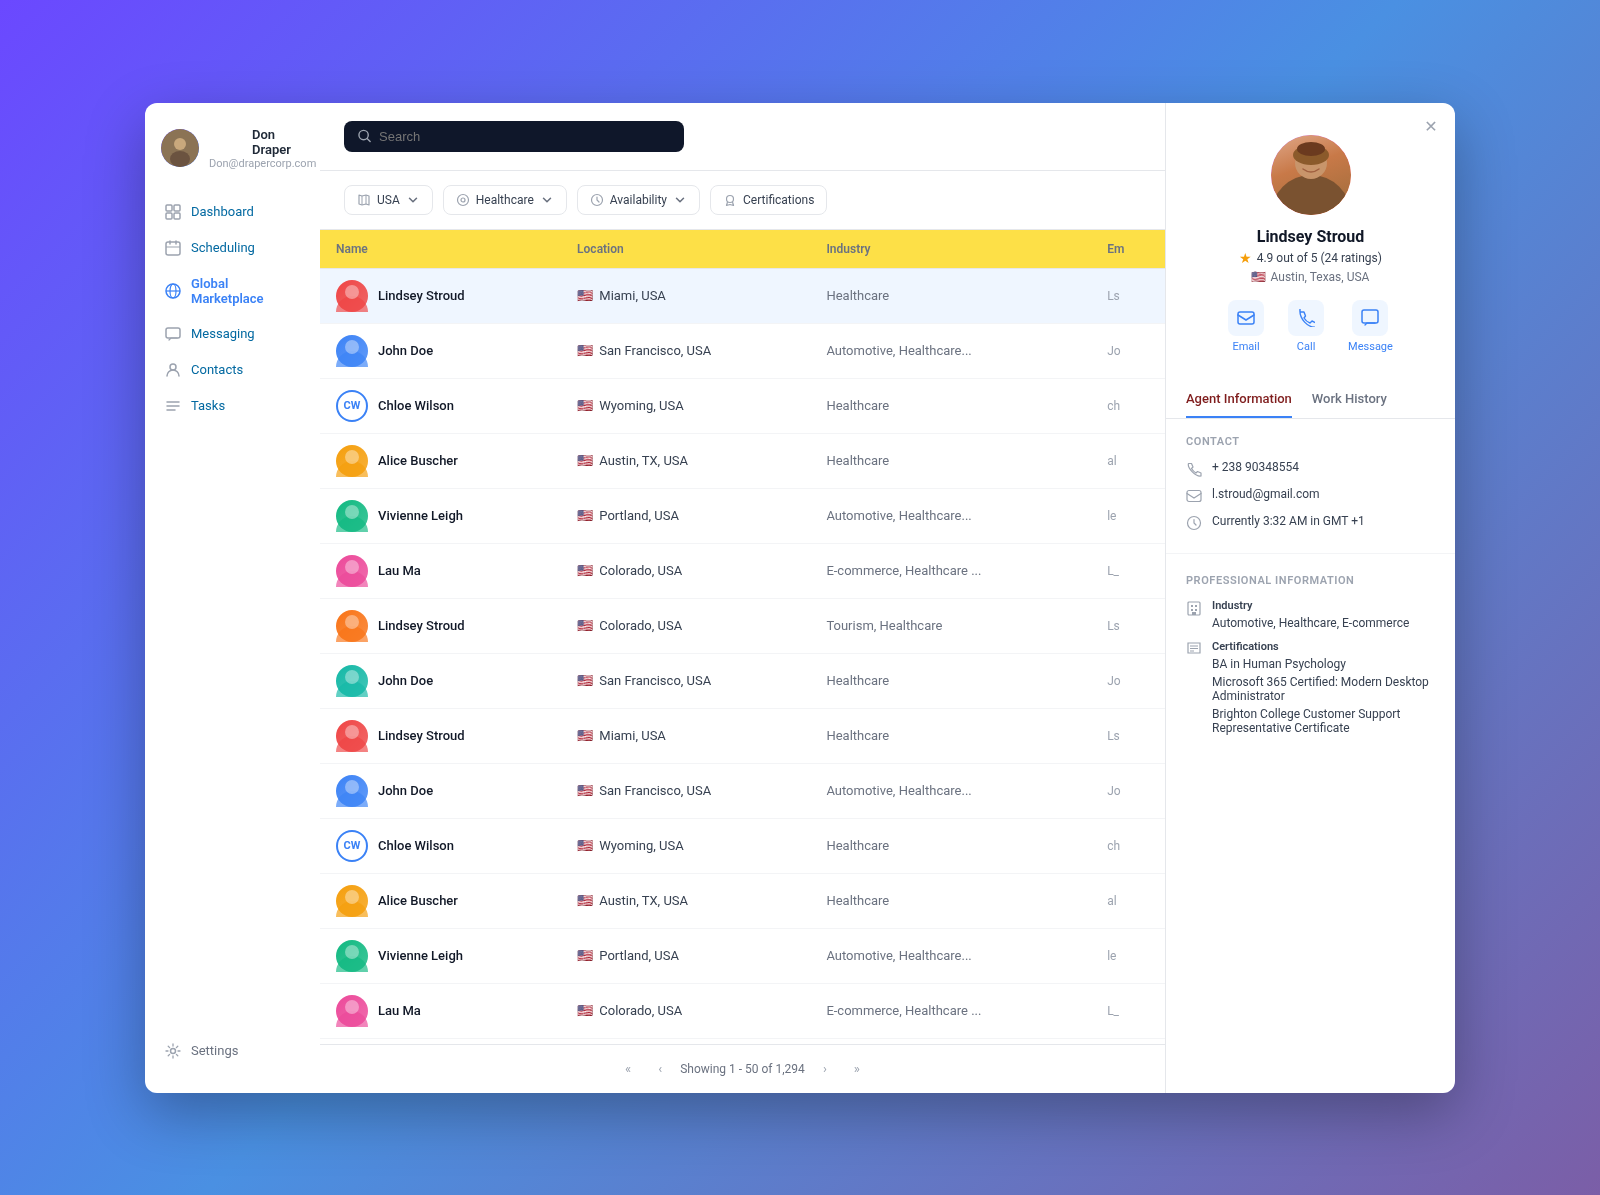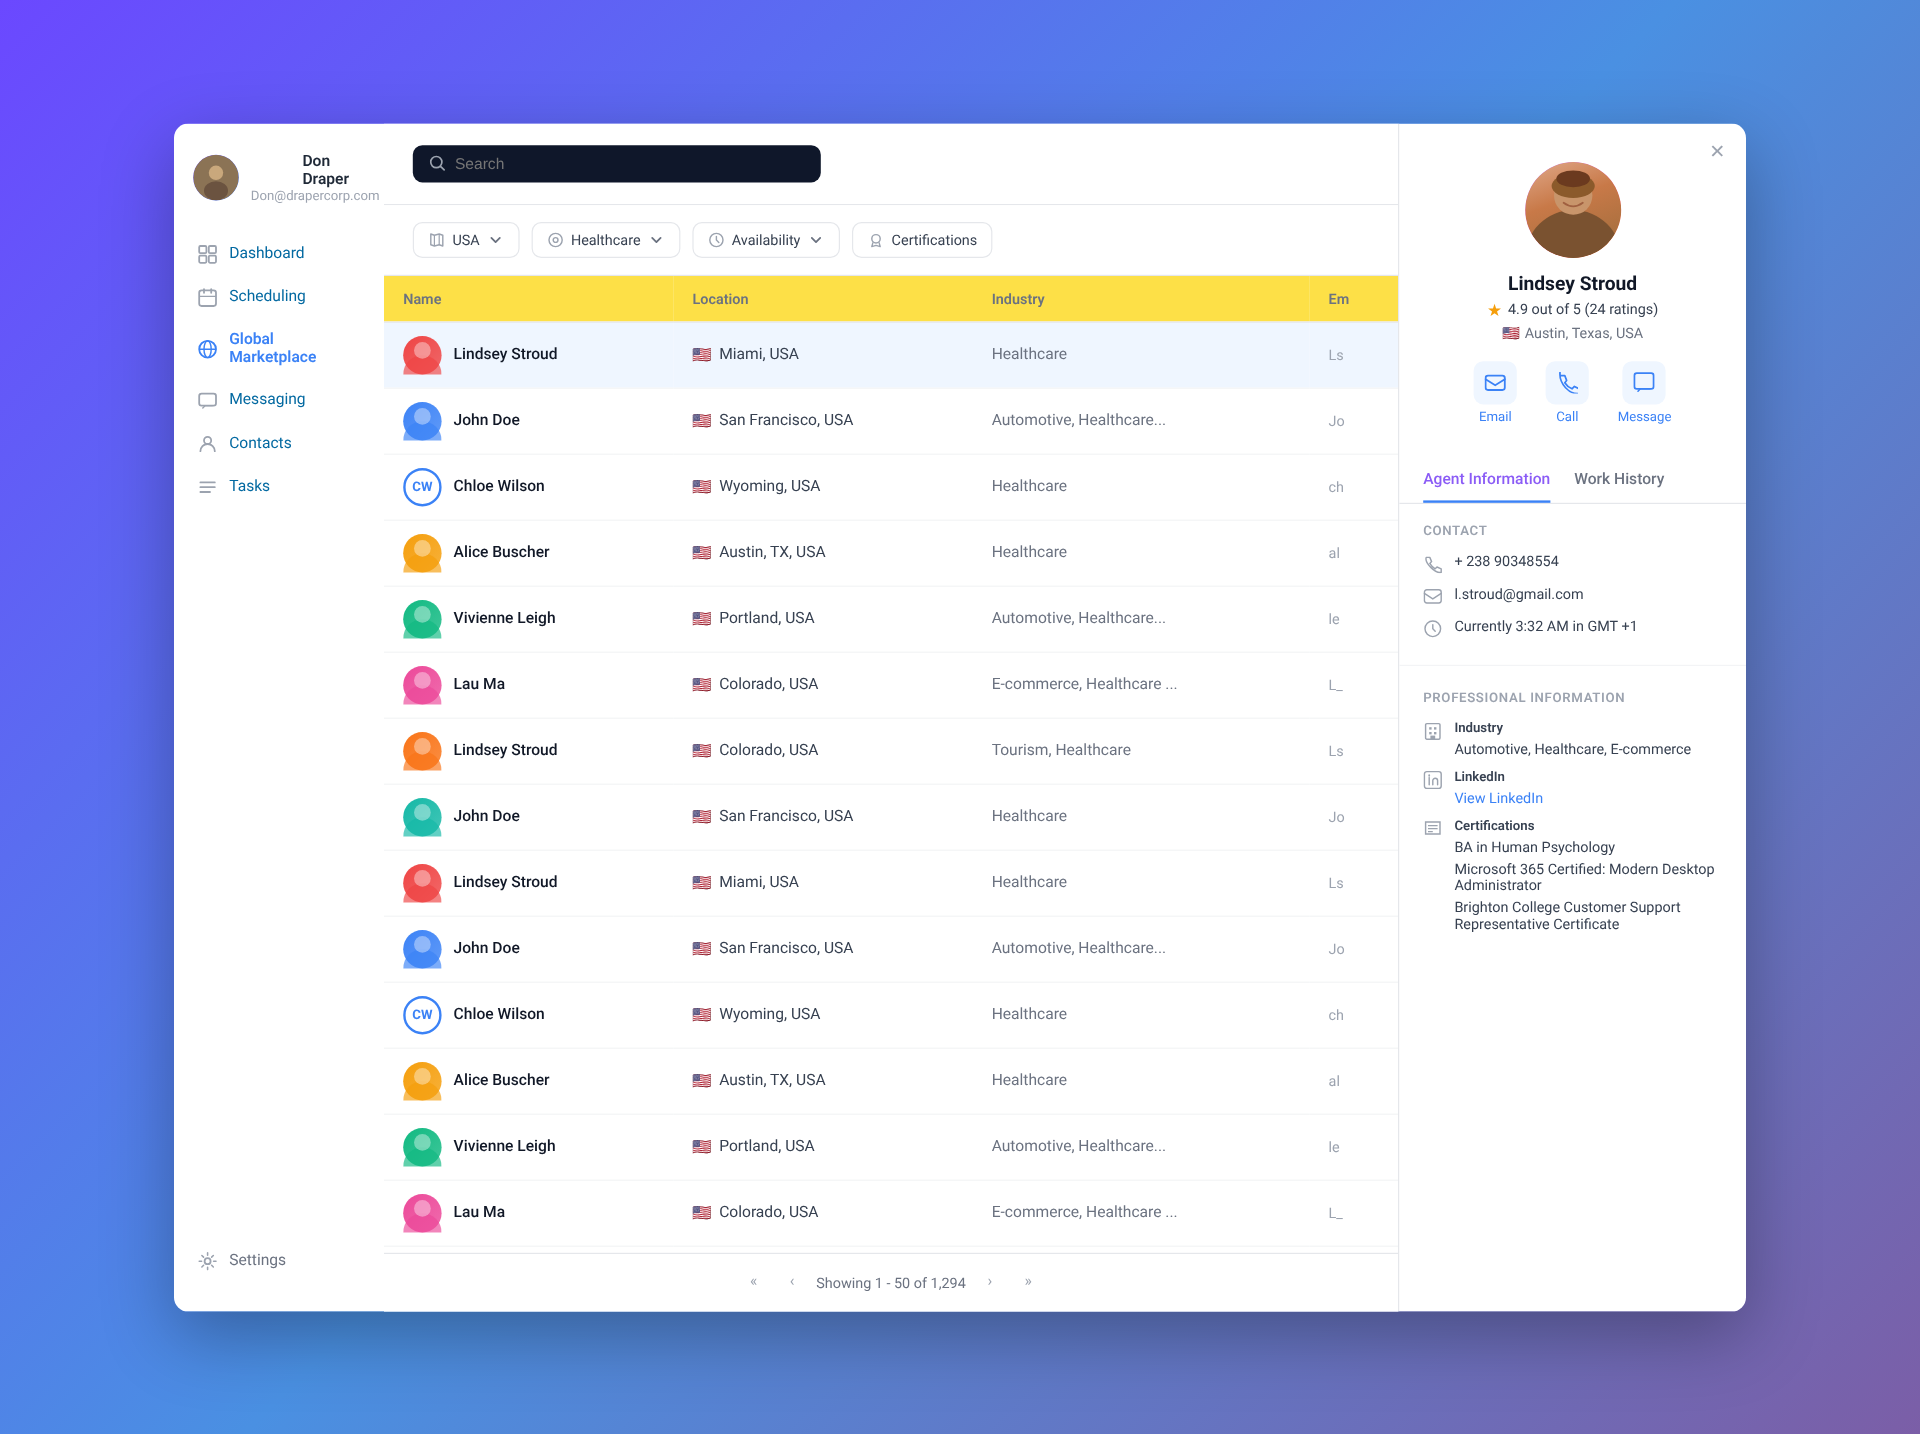--- a/index.html
+++ b/index.html
@@ -315,21 +315,21 @@
     .panel-tab {
       padding: 10px 0;
       font-size: 13px;
       font-weight: 500;
       color: #6b7280;
       cursor: pointer;
       margin-right: 20px;
       border-bottom: 2px solid transparent;
     }
     .panel-tab.active {
-      color: #8b5cf6;
+      color: #7f1d1d;
       border-bottom-color: #3b82f6;
     }
     .panel-section {
       padding: 16px 20px 8px;
     }
     .section-title {
       font-size: 11px;
       font-weight: 600;
       color: #9ca3af;
       margin-bottom: 12px;
@@ -934,32 +934,20 @@
           <rect x="9" y="9" width="2" height="2" fill="#9ca3af"></rect>
           <rect x="6" y="12" width="4" height="3" fill="#9ca3af"></rect>
         </svg>
         <div>
           <div class="info-label">Industry</div>
           <div class="info-text">Automotive, Healthcare, E-commerce</div>
         </div>
       </div>
 
 
-      <div class="info-row">
-        <svg class="info-icon" viewBox="0 0 16 16" fill="none">
-          <rect x="1" y="1" width="14" height="14" rx="2" stroke="#9ca3af" stroke-width="1.2"></rect>
-          <line x1="5" y1="6" x2="5" y2="12" stroke="#9ca3af" stroke-width="1.2" stroke-linecap="round"></line>
-          <line x1="5" y1="4" x2="5" y2="4.5" stroke="#9ca3af" stroke-width="1.5" stroke-linecap="round"></line>
-          <path d="M8 12V8.5c0-1.1.9-2 2-2s2 .9 2 2V12" stroke="#9ca3af" stroke-width="1.2" stroke-linecap="round"></path>
-        </svg>
-        <div>
-          <div class="info-label">LinkedIn</div>
-          <div class="link-text">View LinkedIn</div>
-        </div>
-      </div>
 
       <div class="info-row">
         <svg class="info-icon" viewBox="0 0 16 16" fill="none">
           <path d="M2 2h12v10H2z" stroke="#9ca3af" stroke-width="1.2" rx="1"></path>
           <line x1="4" y1="5" x2="12" y2="5" stroke="#9ca3af" stroke-width="1"></line>
           <line x1="4" y1="7.5" x2="12" y2="7.5" stroke="#9ca3af" stroke-width="1"></line>
           <line x1="4" y1="10" x2="8" y2="10" stroke="#9ca3af" stroke-width="1"></line>
         </svg>
         <div>
           <div class="info-label">Certifications</div>

